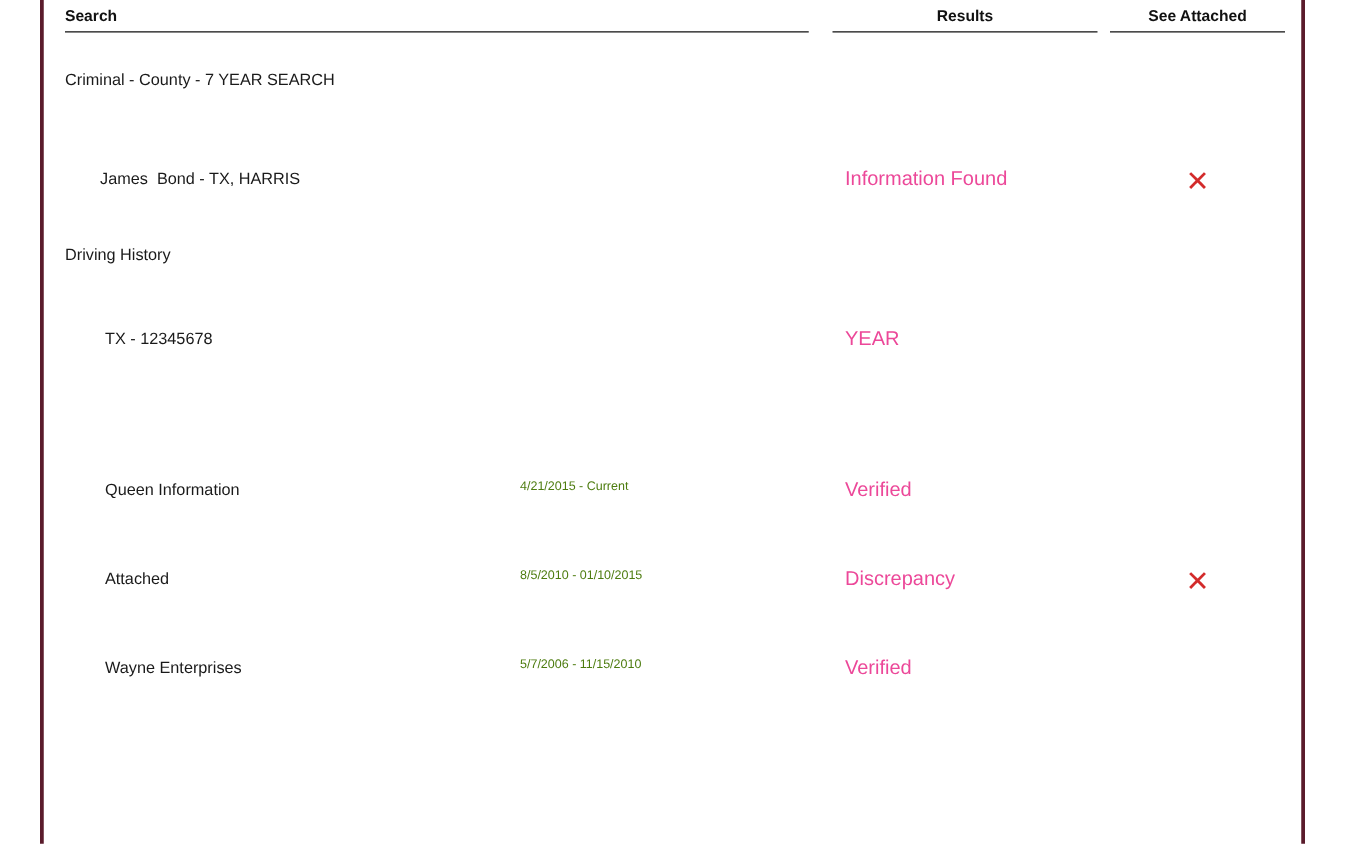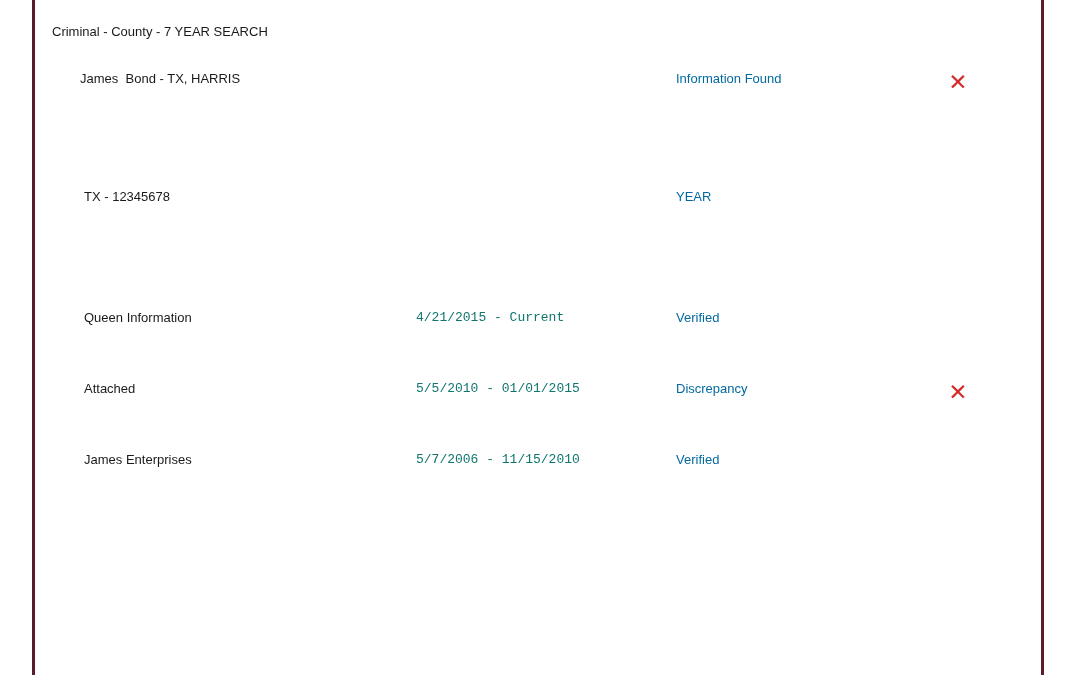--- a/index.html
+++ b/index.html
@@ -91,30 +91,29 @@
   .cell-label {
     position: absolute;
     left: 0;
     font-size: 13px;
     color: #1a1a1a;
     white-space: pre;
   }
   .cell-dates {
     position: absolute;
     left: 364px;
-    font-size: 13px;
-    color: #0f766e;
+    font-size: 10px;
+    color: #4d7c0f;
     white-space: pre;
-    font-family: Liberation Mono, monospace;
   }
   .cell-result {
     position: absolute;
     left: 624px;
-    font-size: 13px;
-    color: #0369a1;
+    font-size: 16px;
+    color: #ec4899;
     white-space: pre;
   }
   .cell-mark {
     position: absolute;
     left: 836px;
     width: 140px;
     text-align: center;
   }
 
   .xmark {
@@ -126,77 +125,85 @@
     font-family: "DejaVu Sans", sans-serif;
   }
 
   
   .indent-1 { padding-left: 0px; }
   .indent-2 { padding-left: 28px; }
   .indent-3 { padding-left: 32px; }
 
   
   .r0  { top: 0px;   }
-  .r1  { top: 5px;  }
+  .r1  { top: 37px;  }
   .r2  { top: 56px;  }
   .r3  { top: 81px;  }
   .r4  { top: 126px; }
   .r5  { top: 160px; }
   .r6  { top: 189px; }
   .r7  { top: 218px; }
 </style>
 </head>
 <body>
 
 <div class="page">
 
   <div class="border-left"></div>
   <div class="border-right"></div>
 
   <div class="report">
 
+    <div class="header-row">
+      <div class="col-head search">Search</div>
+      <div class="col-head results">Results</div>
+      <div class="col-head attached">See Attached</div>
+    </div>
 
     <div class="rows">
 
       <div class="row r0">
         <div class="cell-label indent-1">Criminal - County - 7 YEAR SEARCH</div>
       </div>
       <div class="row r1">
         <div class="cell-label indent-2">James  Bond - TX, HARRIS</div>
         <div class="cell-result">Information Found</div>
         <div class="cell-mark">
           <span class="xmark">✕</span>
         </div>
       </div>
 
+      <div class="row r2">
+        <div class="cell-label indent-1">Driving History</div>
+      </div>
       <div class="row r3">
         <div class="cell-label indent-3">TX - 12345678</div>
         <div class="cell-result">YEAR</div>
         <div class="cell-mark"></div>
       </div>
 
 
       <div class="row r5">
         <div class="cell-label indent-3">Queen Information</div>
         <div class="cell-dates">4/21/2015 - Current</div>
         <div class="cell-result">Verified</div>
         <div class="cell-mark"></div>
       </div>
 
       <div class="row r6">
         <div class="cell-label indent-3">Attached</div>
-        <div class="cell-dates">5/5/2010 - 01/01/2015</div>
+        <div class="cell-dates">8/5/2010 - 01/10/2015</div>
         <div class="cell-result">Discrepancy</div>
         <div class="cell-mark">
           <span class="xmark">✕</span>
         </div>
       </div>
 
       <div class="row r7">
-        <div class="cell-label indent-3">James Enterprises</div>
+        <div class="cell-label indent-3">Wayne Enterprises</div>
         <div class="cell-dates">5/7/2006 - 11/15/2010</div>
         <div class="cell-result">Verified</div>
         <div class="cell-mark"></div>
       </div>
 
     </div>
   </div>
 </div>
 
 </body></html>

